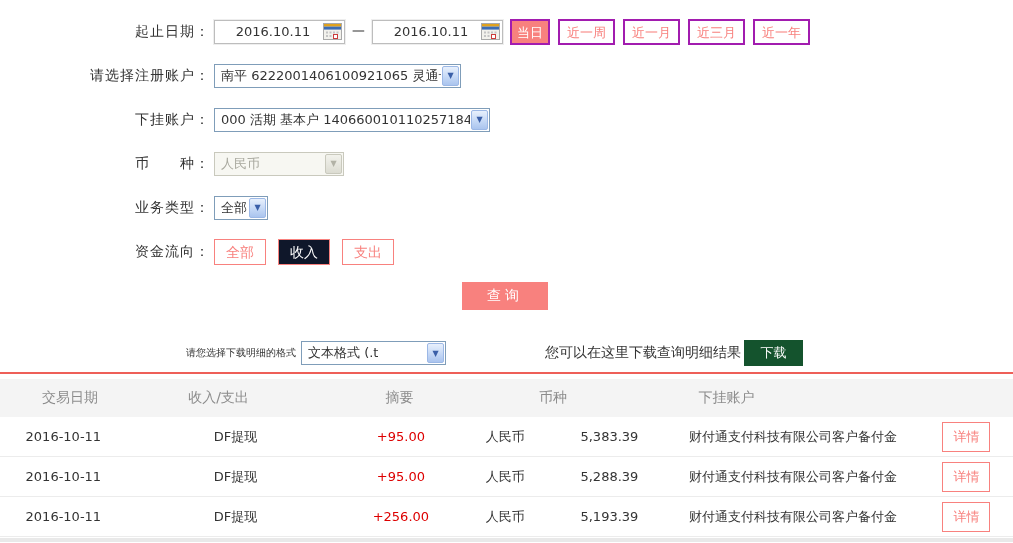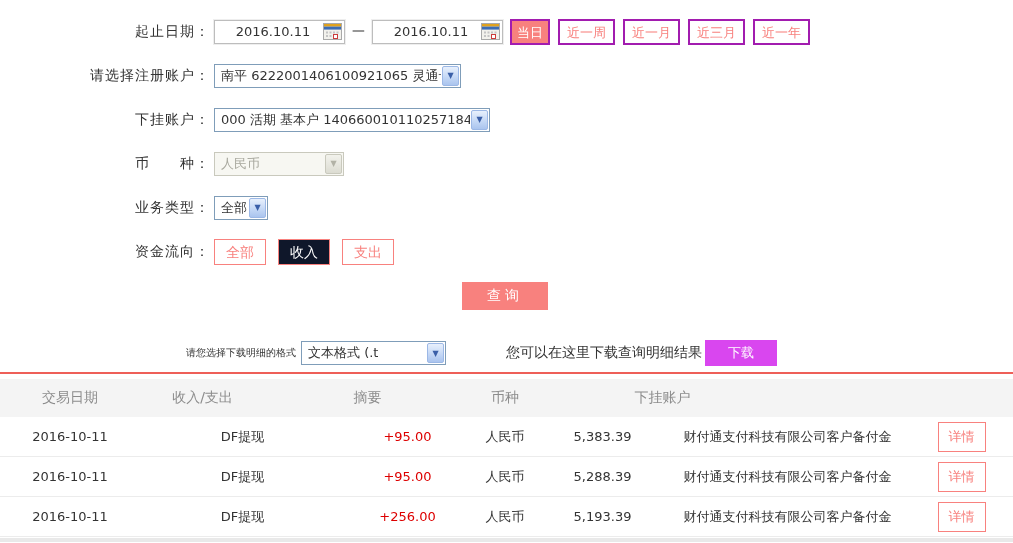--- a/index.html
+++ b/index.html
@@ -76,32 +76,32 @@
     display: block; margin: 17px 0 0 462px; width: 86px; height: 28px;
     background: #f8817e; color: #fff; border: none; font-size: 14px;
     letter-spacing: 4px; cursor: pointer;
     font-family: "DejaVu Sans", "Liberation Sans", sans-serif;
   }
 
   
   .download-row { margin-top: 30px; display: flex; align-items: center; height: 26px; }
   .dl-label { margin-left: 186px; font-size: 10px; color: #333; }
   .dl-select { margin-left: 5px; }
-  .dl-hint { margin-left: 60px; font-size: 14px; color: #333; }
+  .dl-hint { margin-left: 99px; font-size: 14px; color: #333; }
   .dl-btn {
-    margin-left: 3px; width: 72px; height: 26px; background: #d946ef; color: #fff;
+    margin-left: 3px; width: 59px; height: 26px; background: #14532d; color: #fff;
     border: none; font-size: 13px; cursor: pointer;
     font-family: "DejaVu Sans", "Liberation Sans", sans-serif;
     text-align: center;
   }
 
   
   .table-topline { margin-top: 6px; border-top: 2px solid #ee5f58; }
   .tbl { width: 1013px; }
-  .tr { display: flex; align-items: center; }
+  .tr { display: flex; align-items: center; gap: 16px; }
   .thead { margin-top: 5px; height: 38px; background: #f4f4f4; color: #8c8c8c; font-size: 14px; }
   .trow { height: 40px; border-bottom: 1px solid #ececec; font-size: 13px; color: #333; }
   .td { text-align: center; white-space: nowrap; overflow: hidden; }
   .c1 { width: 140px; }
   .c2 { width: 205px; }
   .c3 { width: 125px; }
   .c4 { width: 70px; }
   .c5 { width: 125px; }
   .c6 { width: 245px; }
   .c7 { width: 103px; }

